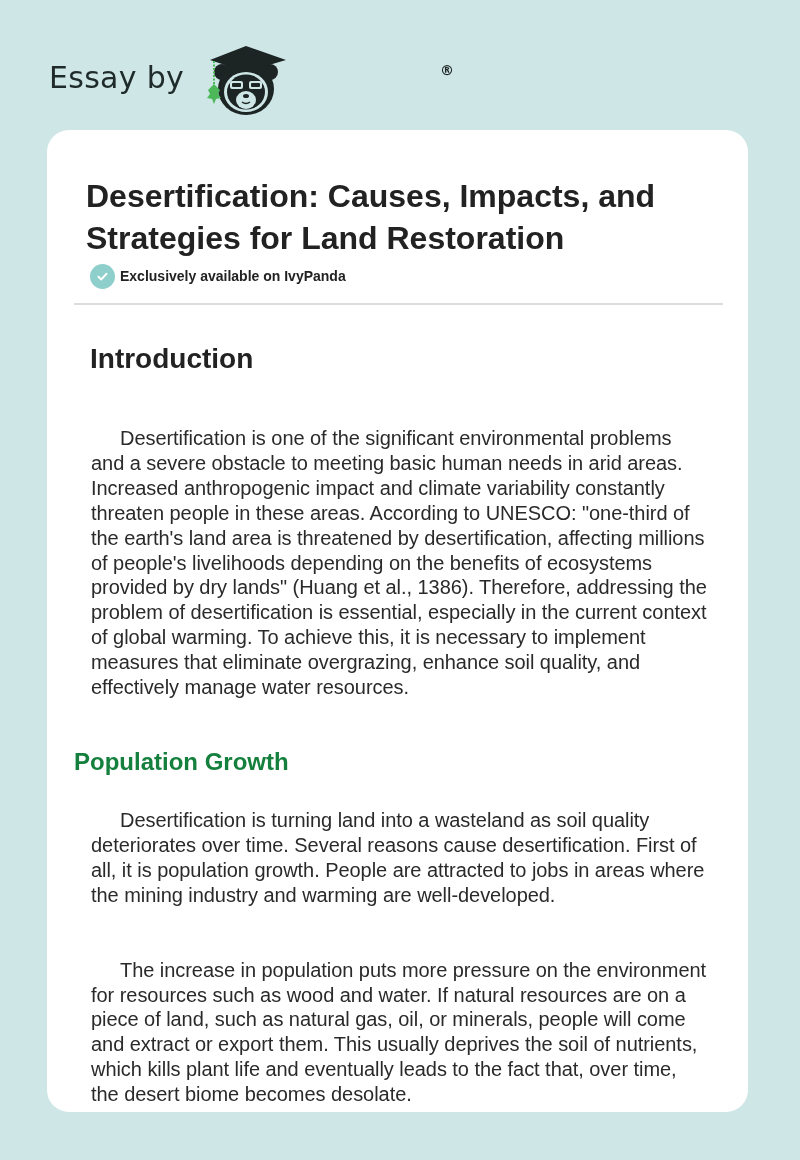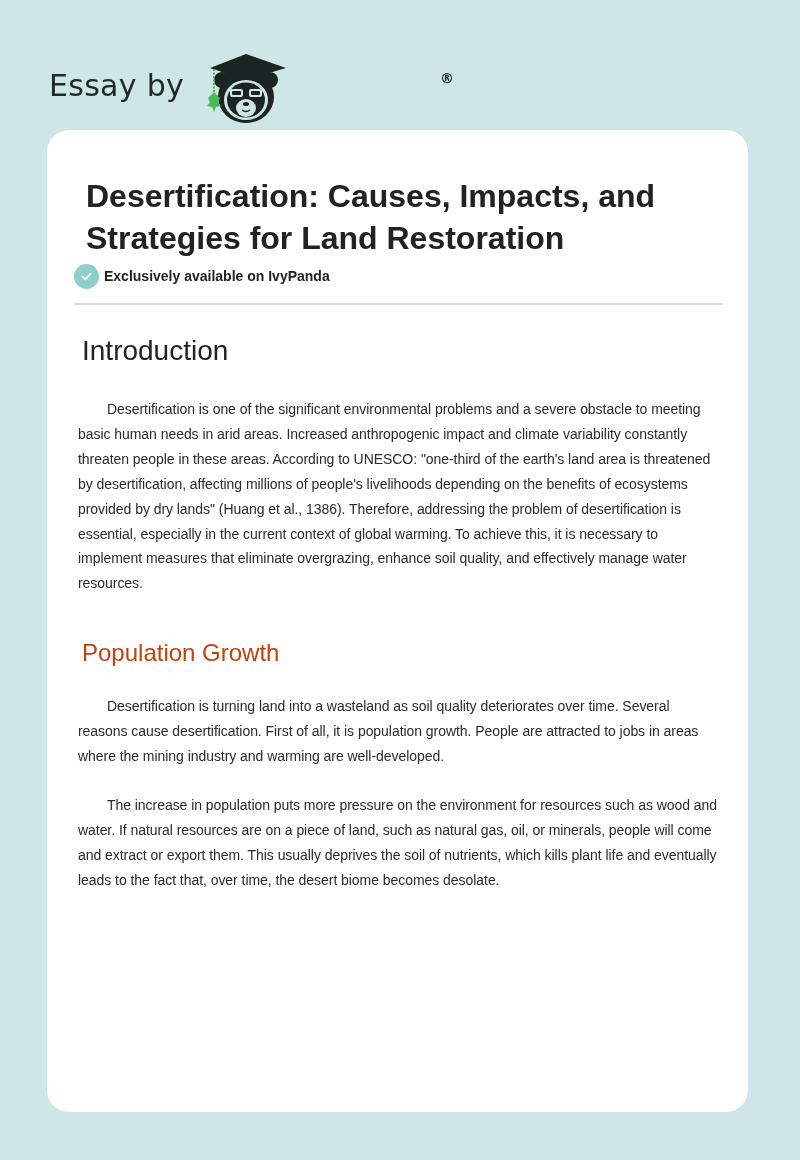--- a/index.html
+++ b/index.html
@@ -11,21 +11,21 @@
     height: 1160px;
     background: #cfe6e6;
     font-family: "Liberation Sans", sans-serif;
     color: #222222;
     position: relative;
     overflow: hidden;
   }
   .header {
     position: absolute;
     left: 0;
-    top: 16px;
+    top: 8px;
     width: 800px;
     height: 130px;
   }
   .essay-by {
     position: absolute;
     left: 49px;
     top: 52px;
     font-family: "DejaVu Sans", sans-serif;
     font-size: 30px;
     color: #1f2a2a;
@@ -83,21 +83,21 @@
     left: 0;
     width: 650px;
     font-size: 32px;
     font-weight: bold;
     line-height: 42px;
     color: #222222;
   }
   .exclusive {
     position: absolute;
     top: 133px;
-    left: 0;
+    left: 16px;
     height: 26px;
     display: flex;
     align-items: center;
   }
   .check-badge {
     width: 25px;
     height: 25px;
     border-radius: 50%;
     background: #8fcfcb;
     display: flex;
@@ -118,36 +118,36 @@
     height: 2px;
     background: #dcdcdc;
   }
   .body-content {
     position: absolute;
     top: 193px;
     left: 0;
     width: 650px;
   }
   h2.section {
-    margin: 8px;
+    margin: 16px;
     font-size: 28px;
-    font-weight: normal;
+    font-weight: bold;
     line-height: 40px;
     color: #222222;
   }
   h3.subsection {
-    margin: 8px;
+    margin: 0;
     font-size: 24px;
-    font-weight: normal;
+    font-weight: bold;
     line-height: 34px;
-    color: #c2410c;
+    color: #15803d;
   }
   p.para {
-    margin: 4px;
-    font-size: 14px;
+    margin: 17px;
+    font-size: 20px;
     line-height: 24.9px;
     color: #2a2a2a;
     text-indent: 29px;
     letter-spacing: -0.05px;
   }
 </style>
 </head>
 <body>
 
 <div class="header">

